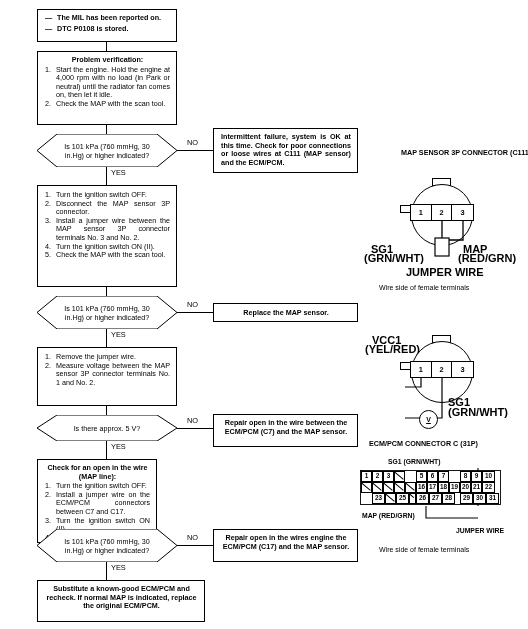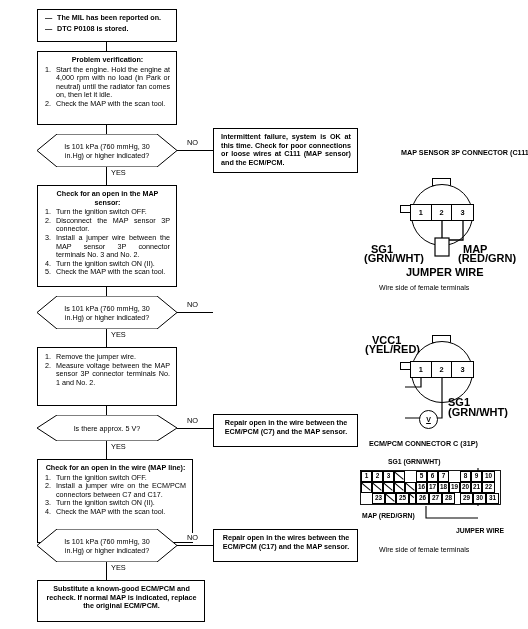--- a/index.html
+++ b/index.html
@@ -126,21 +126,20 @@
   <div class="lbl" style="left:110px;top:168px;">YES</div>
 
   <div class="box" style="left:213px;top:128px;width:145px;height:45px;">
     <div class="inner">
       <div class="t b" style="text-align:justify;">Intermittent failure, system is OK at this time. Check for poor connections or loose wires at C111 (MAP sensor) and the ECM/PCM.</div>
     </div>
   </div>
 
   <div class="box" style="left:37px;top:185px;width:140px;height:102px;">
     <div class="inner">
-      <div class="t b">Check for an open in the MAP sensor:</div>
       <ul class="ol t" style="margin-top:1px;">
         <li><span class="num">1.</span><span>Turn the ignition switch OFF.</span></li>
         <li><span class="num">2.</span><span>Disconnect the MAP sensor 3P connector.</span></li>
         <li><span class="num">3.</span><span>Install a jumper wire between the MAP sensor 3P connector terminals No. 3 and No. 2.</span></li>
         <li><span class="num">4.</span><span>Turn the ignition switch ON (II).</span></li>
         <li><span class="num">5.</span><span>Check the MAP with the scan tool.</span></li>
       </ul>
     </div>
   </div>
 
@@ -150,20 +149,25 @@
     <svg width="140" height="33" viewBox="0 0 140 33">
       <polygon points="20,0 120,0 140,16.5 120,33 20,33 0,16.5" fill="#fff" stroke="#000" stroke-width="1"></polygon>
     </svg>
     <div class="hextext">Is 101 kPa (760 mmHg, 30 in.Hg) or higher indicated?</div>
   </div>
   <div class="hline" style="left:177px;top:312px;width:36px;"></div>
   <div class="lbl" style="left:186px;top:300px;">NO</div>
   <div class="vline" style="left:106px;top:329px;height:18px;"></div>
   <div class="lbl" style="left:110px;top:330px;">YES</div>
 
+  <div class="box" style="left:213px;top:303px;width:145px;height:19px;">
+    <div class="inner" style="padding-top:5px;">
+      <div class="t b">Replace the MAP sensor.</div>
+    </div>
+  </div>
 
   <div class="box" style="left:37px;top:347px;width:140px;height:59px;">
     <div class="inner">
       <ul class="ol t" style="margin-top:1px;">
         <li><span class="num">1.</span><span>Remove the jumper wire.</span></li>
         <li><span class="num">2.</span><span>Measure voltage between the MAP sensor 3P connector terminals No. 1 and No. 2.</span></li>
       </ul>
     </div>
   </div>
 
@@ -179,21 +183,21 @@
   <div class="lbl" style="left:186px;top:416px;">NO</div>
   <div class="vline" style="left:106px;top:441px;height:18px;"></div>
   <div class="lbl" style="left:110px;top:442px;">YES</div>
 
   <div class="box" style="left:213px;top:414px;width:145px;height:33px;">
     <div class="inner">
       <div class="t b">Repair open in the wire between the ECM/PCM (C7) and the MAP sensor.</div>
     </div>
   </div>
 
-  <div class="box" style="left:37px;top:459px;width:156px;height:84px;">
+  <div class="box" style="left:37px;top:459px;width:120px;height:84px;">
     <div class="inner">
       <div class="t b">Check for an open in the wire (MAP line):</div>
       <ul class="ol t" style="margin-top:1px;">
         <li><span class="num">1.</span><span>Turn the ignition switch OFF.</span></li>
         <li><span class="num">2.</span><span>Install a jumper wire on the ECM/PCM connectors between C7 and C17.</span></li>
         <li><span class="num">3.</span><span>Turn the ignition switch ON (II).</span></li>
         <li><span class="num">4.</span><span>Check the MAP with the scan tool.</span></li>
       </ul>
     </div>
   </div>
@@ -206,21 +210,21 @@
     </svg>
     <div class="hextext">Is 101 kPa (760 mmHg, 30 in.Hg) or higher indicated?</div>
   </div>
   <div class="hline" style="left:177px;top:545px;width:36px;"></div>
   <div class="lbl" style="left:186px;top:533px;">NO</div>
   <div class="vline" style="left:106px;top:562px;height:18px;"></div>
   <div class="lbl" style="left:110px;top:563px;">YES</div>
 
   <div class="box" style="left:213px;top:529px;width:145px;height:33px;">
     <div class="inner">
-      <div class="t b">Repair open in the wires between the ECM/PCM (C17) and the MAP sensor.</div>
+      <div class="t b">Repair open in the wires engine the ECM/PCM (C17) and the MAP sensor.</div>
     </div>
   </div>
 
   <div class="box" style="left:37px;top:580px;width:168px;height:42px;">
     <div class="inner">
       <div class="t b">Substitute a known-good ECM/PCM and recheck. If normal MAP is indicated, replace the original ECM/PCM.</div>
     </div>
   </div>
 
   <div class="schem-title" style="left:369px;top:148px;padding-left:32px;">MAP SENSOR 3P CONNECTOR (C111)</div>

